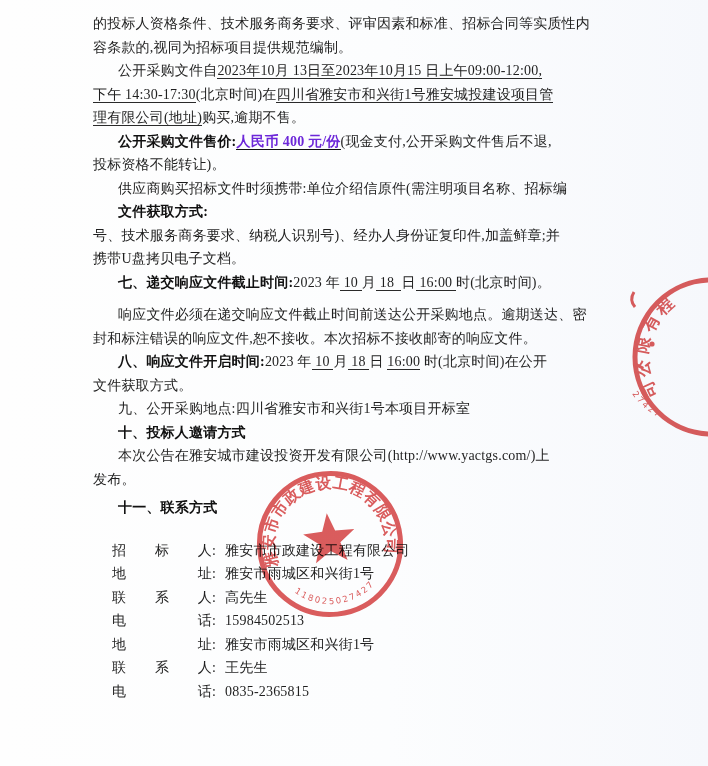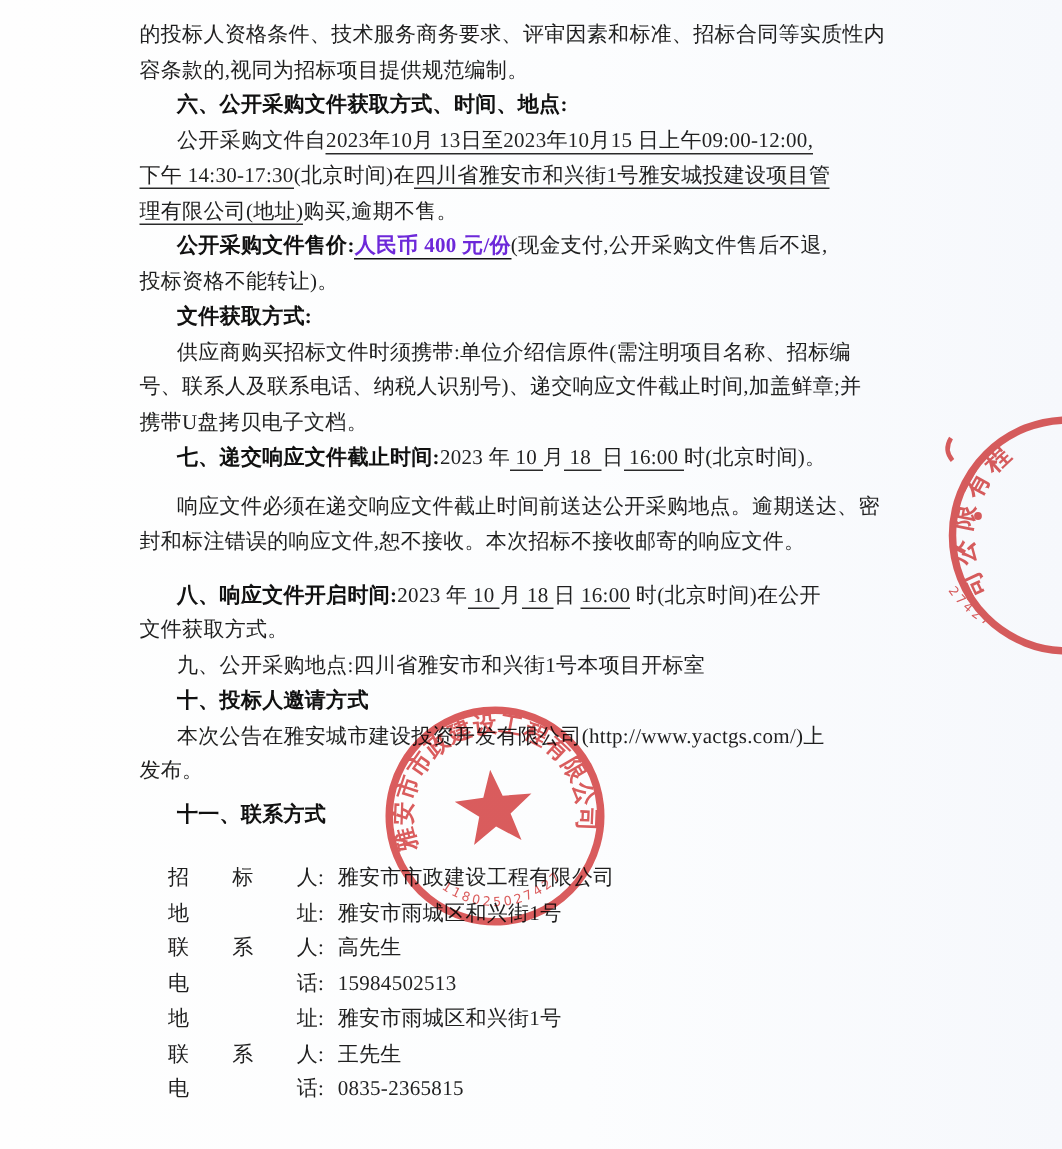--- a/index.html
+++ b/index.html
@@ -15,46 +15,45 @@
     font-size:14px;line-height:23.5px;
     letter-spacing:0.2px;
   }
   .ln{white-space:nowrap;height:23.5px;}
   .ind{padding-left:25px;}
   .b{font-weight:bold;color:#111;}
   .u{border-bottom:1.3px solid #2a2a2a;white-space:pre;}
   .bu{font-weight:bold;border-bottom:1.3px solid #111;white-space:pre;color:#6d28d9;}
   .gap-s{margin-top:19px;}
   .gap-m{margin-top:9px;}
-  .gap-l{margin-top:12px;}
+  .gap-l{}
   .gap-c{margin-top:5px;}
   
   .crow{white-space:nowrap;height:23.5px;padding-left:19px;}
   .clabel{display:inline-block;width:100px;text-align:justify;text-align-last:justify;vertical-align:top;}
   .cvalue{margin-left:9px;}
   
   .stamp{position:absolute;mix-blend-mode:multiply;opacity:0.9;pointer-events:none;}
   #stamp-center{left:252px;top:466px;transform:rotate(-6deg);}
   #stamp-right{left:620px;top:262px;}
 </style>
 </head>
 <body>
 
 <div class="doc">
   <div class="ln"><span>的投标人资格条件、技术服务商务要求、评审因素和标准、招标合同等实质性内</span></div>
   <div class="ln"><span>容条款的,视同为招标项目提供规范编制。</span></div>
-  <div class="ln ind b"><span>六、公开采购文件获取方式、时间、地点:</span></div>
   <div class="ln ind"><span>公开采购文件自</span><span class="u">2023年10月 13日至2023年10月15 日上午09:00-12:00,</span></div>
   <div class="ln"><span class="u">下午 14:30-17:30</span><span>(北京时间)在</span><span class="u">四川省雅安市和兴街1号雅安城投建设项目管</span></div>
   <div class="ln"><span class="u">理有限公司(地址)</span><span>购买,逾期不售。</span></div>
   <div class="ln ind"><span class="b">公开采购文件售价:</span><span class="bu">人民币 400 元/份</span><span>(现金支付,公开采购文件售后不退,</span></div>
   <div class="ln"><span>投标资格不能转让)。</span></div>
+  <div class="ln ind"><span>供应商购买招标文件时须携带:单位介绍信原件(需注明项目名称、招标编</span></div>
   <div class="ln ind b"><span>文件获取方式:</span></div>
-  <div class="ln ind"><span>供应商购买招标文件时须携带:单位介绍信原件(需注明项目名称、招标编</span></div>
-  <div class="ln"><span>号、联系人及联系电话、纳税人识别号)、递交响应文件截止时间,加盖鲜章;并</span></div>
+  <div class="ln"><span>号、技术服务商务要求、纳税人识别号)、经办人身份证复印件,加盖鲜章;并</span></div>
   <div class="ln"><span>携带U盘拷贝电子文档。</span></div>
   <div class="ln ind"><span class="b">七、递交响应文件截止时间:</span><span>2023 年</span><span class="u"> 10 </span><span>月</span><span class="u"> 18  </span><span>日</span><span class="u"> 16:00 </span><span>时(北京时间)。</span></div>
   <div class="ln ind gap-m"><span>响应文件必须在递交响应文件截止时间前送达公开采购地点。逾期送达、密</span></div>
   <div class="ln"><span>封和标注错误的响应文件,恕不接收。本次招标不接收邮寄的响应文件。</span></div>
   <div class="ln ind gap-l"><span class="b">八、响应文件开启时间:</span><span>2023 年</span><span class="u"> 10 </span><span>月</span><span class="u"> 18 </span><span>日 </span><span class="u">16:00</span><span> 时(北京时间)在公开</span></div>
   <div class="ln"><span>文件获取方式。</span></div>
   <div class="ln ind"><span>九、公开采购地点:四川省雅安市和兴街1号本项目开标室</span></div>
   <div class="ln ind b"><span>十、投标人邀请方式</span></div>
   <div class="ln ind"><span>本次公告在雅安城市建设投资开发有限公司(http://www.yactgs.com/)上</span></div>
   <div class="ln"><span>发布。</span></div>

